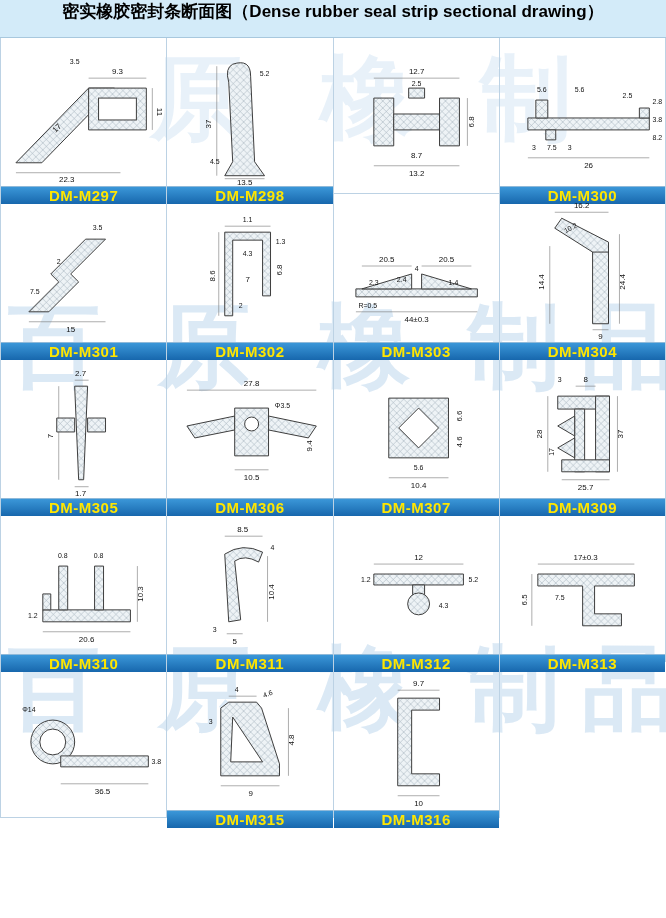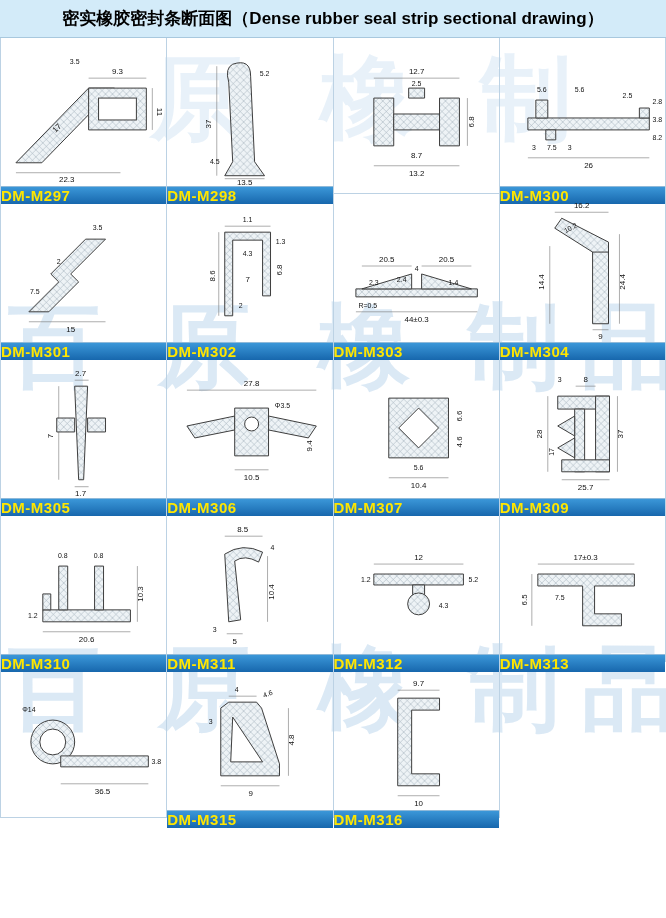--- a/index.html
+++ b/index.html
@@ -1,27 +1,27 @@
 <!DOCTYPE html>
 <html><head>
 <meta charset="utf-8">
 <style>
   *{margin:0;padding:0;box-sizing:border-box}
   html,body{width:666px;background:#fff}
   body{height:918px;font-family:"Liberation Sans",sans-serif;overflow:hidden}
   .page{position:relative;width:666px;height:918px;background:#fff;overflow:hidden}
-  .titlebar{position:relative;z-index:2;height:38px;background:#d3ebf9;display:flex;align-items:center;justify-content:center;font-weight:bold;font-size:17px;color:#000;border-bottom:1px solid #a8c8de}
+  .titlebar{position:relative;z-index:2;height:38px;background:#d3ebf9;display:flex;align-items:flex-start;justify-content:center;font-weight:bold;font-size:17px;color:#000;border-bottom:1px solid #a8c8de}
   .watermark{position:absolute;inset:0;z-index:0;pointer-events:none}
   .watermark span{position:absolute;font-size:92px;font-weight:bold;color:rgba(125,175,220,.28);line-height:1}
   .watermark span.lt{color:rgba(125,175,220,.18)}
   .grid{position:relative;z-index:1;display:grid;grid-template-columns:repeat(4,1fr);border-left:1px solid #bcd2e4}
   .cell{border-right:1px solid #bcd2e4;border-bottom:1px solid #bcd2e4;height:156px;display:flex;flex-direction:column;background:transparent}
   .drawing{height:148px}
   .drawing svg{display:block;width:100%;height:148px}
-  .label{height:28px;background:linear-gradient(180deg,#3b97d8,#1767ad);color:#ffe600;font-weight:bold;font-size:15px;display:flex;align-items:center;letter-spacing:.5px;border-top:1px solid #8fb9d9}
+  .label{height:28px;background:linear-gradient(180deg,#3b97d8,#1767ad);color:#ffe600;font-weight:bold;font-size:15px;display:flex;align-items:center;justify-content:center;letter-spacing:.5px;border-top:1px solid #8fb9d9}
   svg text.d{font-size:8px;fill:#111;text-anchor:middle;font-family:"Liberation Sans",sans-serif}
   svg text.s{font-size:7px}
   svg .p{fill:url(#xh);stroke:#3c3c3c;stroke-width:1;stroke-linejoin:round}
   svg .hole{fill:#fff;stroke:#3c3c3c;stroke-width:1}
   svg .dl{stroke:#777;stroke-width:.6}
 </style>
 </head>
 <body>
 
 <svg width="0" height="0" style="position:absolute" aria-hidden="true">

